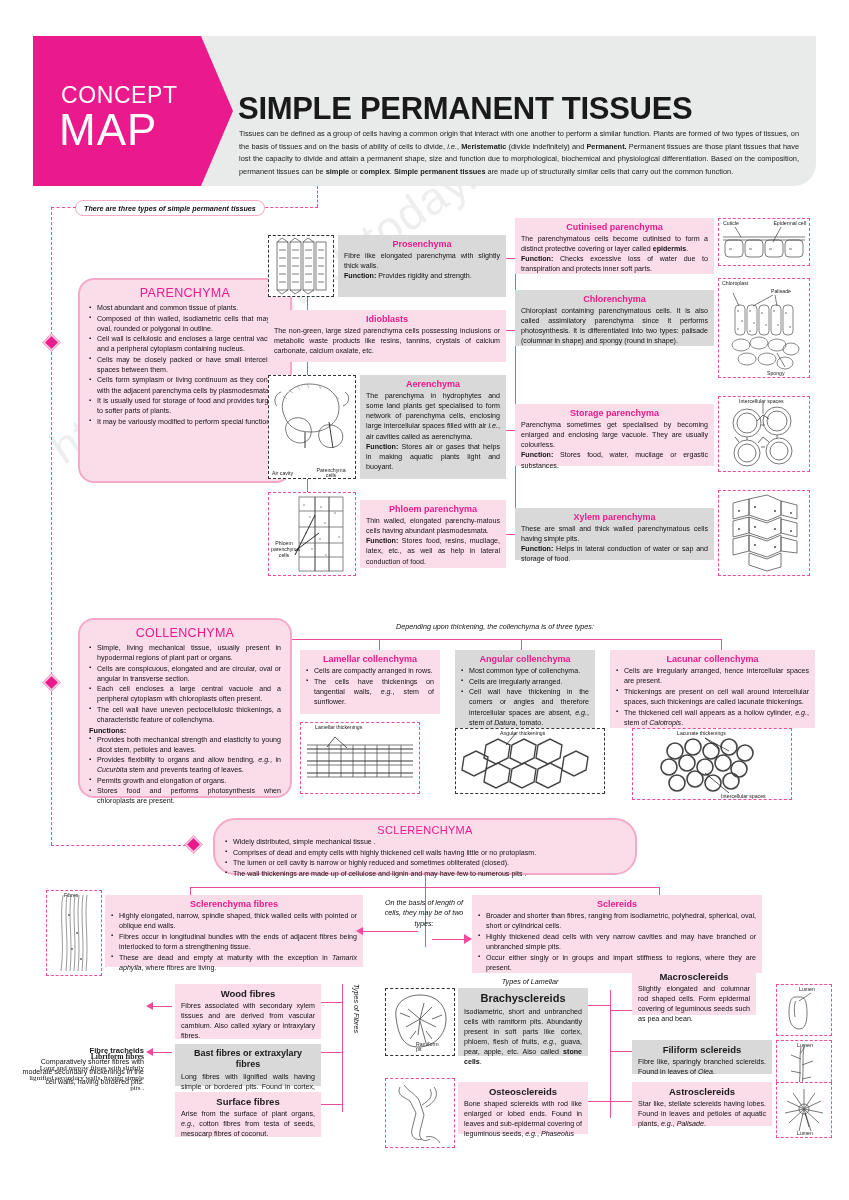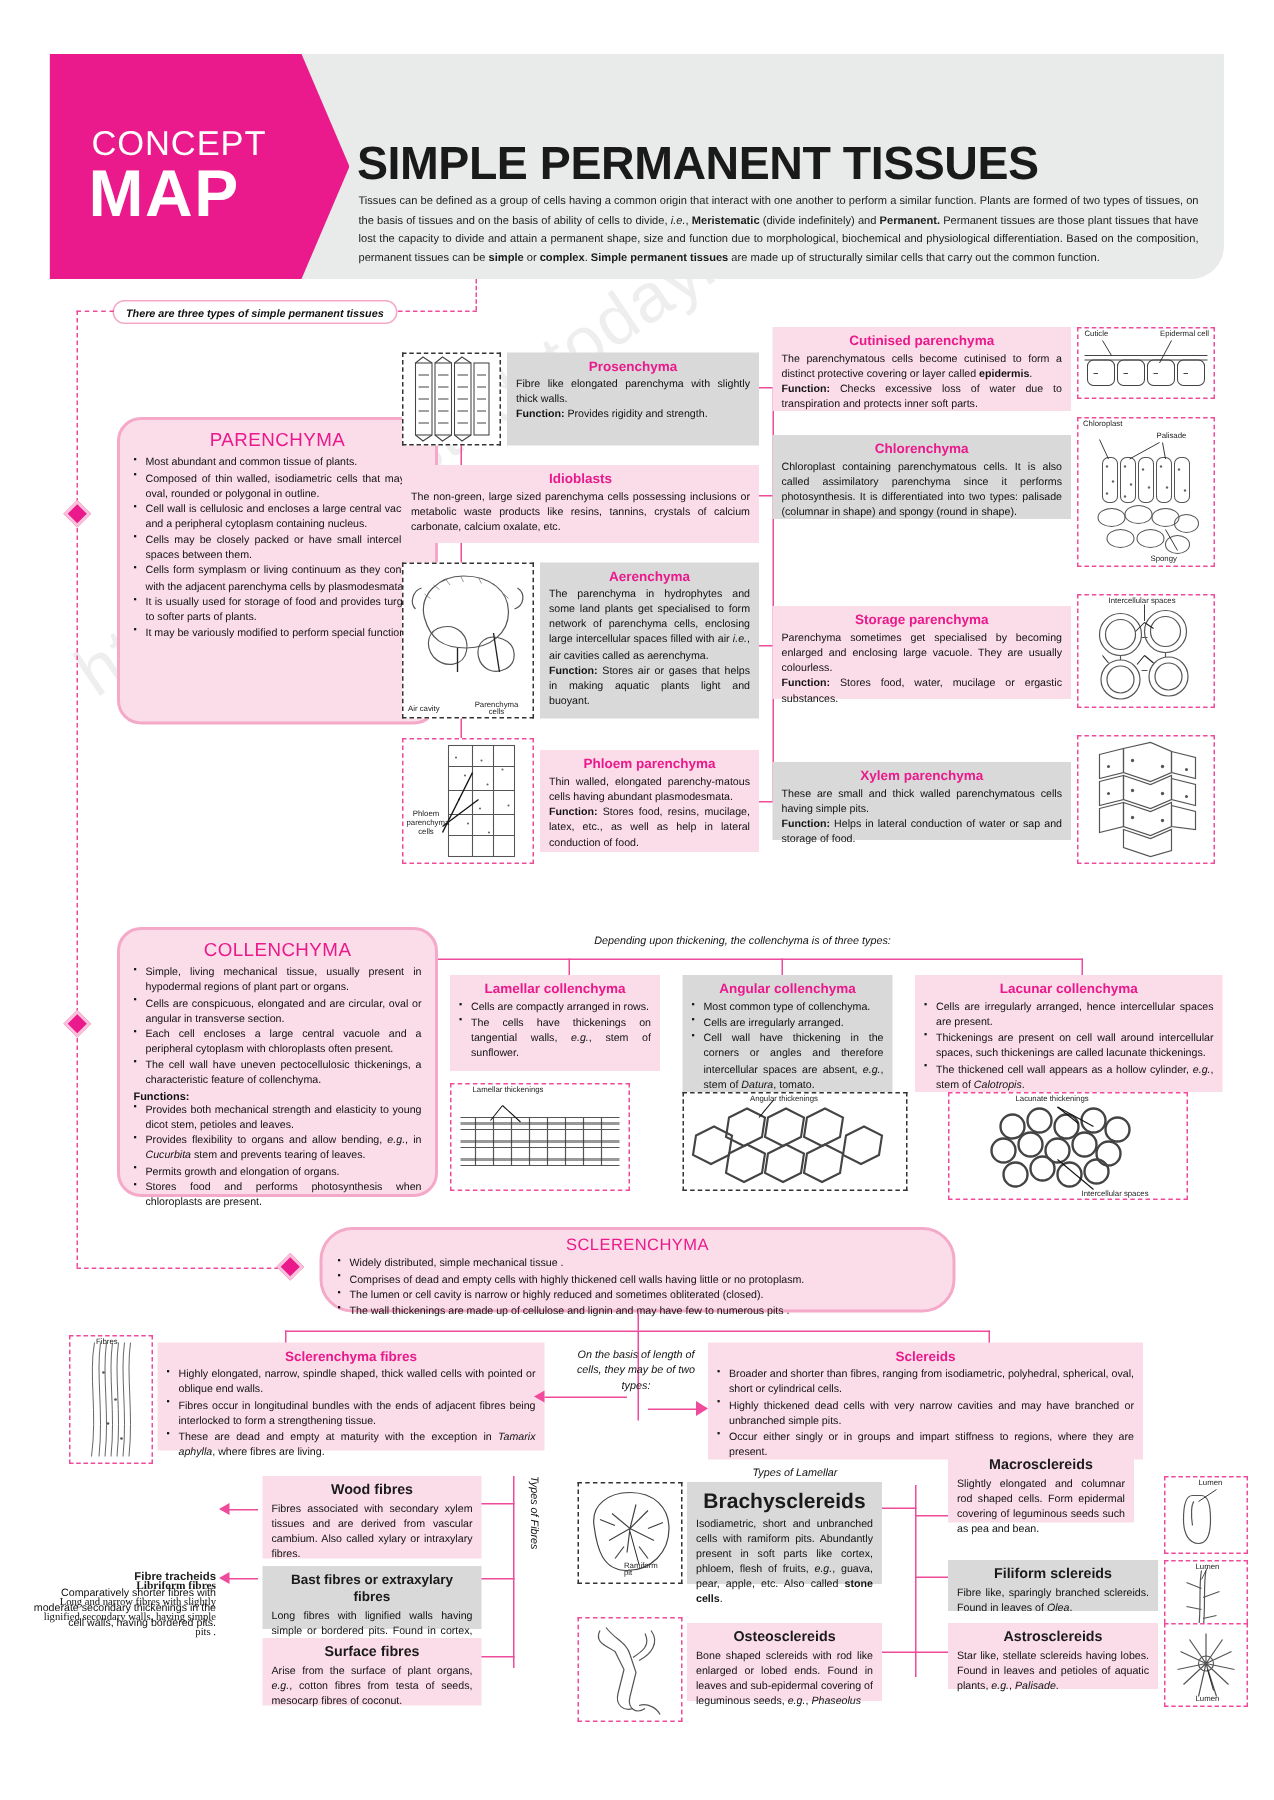--- a/index.html
+++ b/index.html
@@ -29,21 +29,21 @@
     background: #ea1a8c;
     clip-path: polygon(0 0, 168px 0, 200px 75px, 168px 150px, 0 150px);
   }
   .header-concept {
     position: absolute; left: 28px; top: 46px;
     color: #ffffff; font-size: 23px; letter-spacing: 0.6px;
     font-family: "Liberation Sans", sans-serif; font-weight: 400;
   }
   .header-map {
     position: absolute; left: 26px; top: 72px;
-    color: #ffffff; font-size: 44px; font-weight: 700; letter-spacing: 1px;
+    color: #ffffff; font-size: 44px; font-weight: 400; letter-spacing: 1px;
     line-height: 1;
   }
   .header-title {
     position: absolute; left: 205px; top: 55px;
     color: #1a1a1a; font-size: 31px; font-weight: 700;
     letter-spacing: -0.3px;
   }
   .header-body {
     position: absolute; left: 206px; top: 92px; width: 560px;
     color: #1a1a1a; font-size: 7.4px; line-height: 1.72;
@@ -616,21 +616,21 @@
       <g stroke="#444" stroke-width="0.8" fill="none">
         <path d="M10 28 C8 14 20 6 34 6 C50 6 60 16 60 30 C60 46 48 58 32 58 C16 58 12 44 10 28 Z"></path>
         <path d="M22 20 L34 30 L46 18 M34 30 L32 46 M34 30 L20 38 M34 30 L50 38 M34 30 L38 14"></path>
         <path d="M14 24 L24 28 M56 26 L46 30 M24 50 L30 42 M46 50 L40 42"></path>
       </g>
       <line x1="34" y1="32" x2="40" y2="54" stroke="#111" stroke-width="0.6"></line>
     </svg>
     <div class="cap" style="left:30px; bottom:2px; width:28px; white-space:normal; line-height:1.1;">Ramiform pit</div>
   </div>
   <div class="box b-grey pad" style="left:458px; top:988px; width:130px; height:68px;">
-    <div class="box-title dark" style="font-size:14px;">Brachysclereids</div>
+    <div class="box-title dark" style="font-size:11px;">Brachysclereids</div>
     <div class="box-body">Isodiametric, short and unbranched cells with ramiform pits. Abundantly present in soft parts like cortex, phloem, flesh of fruits, <i>e.g.</i>, guava, pear, apple, etc. Also called <b>stone cells</b>.</div>
   </div>
 
   <div class="imgframe" style="left:385px; top:1078px; width:70px; height:70px;">
     <svg width="68" height="68" viewBox="0 0 68 68">
       <g stroke="#555" stroke-width="0.8" fill="none">
         <path d="M14 8 C10 16 18 18 24 22 L30 34 L26 50 C24 58 30 62 36 60"></path>
         <path d="M18 6 C24 14 32 16 34 24 L38 36 L34 52 C32 60 38 64 44 60"></path>
         <path d="M44 10 C48 18 42 22 36 26"></path>
         <path d="M48 8 C54 16 48 24 40 28"></path>

